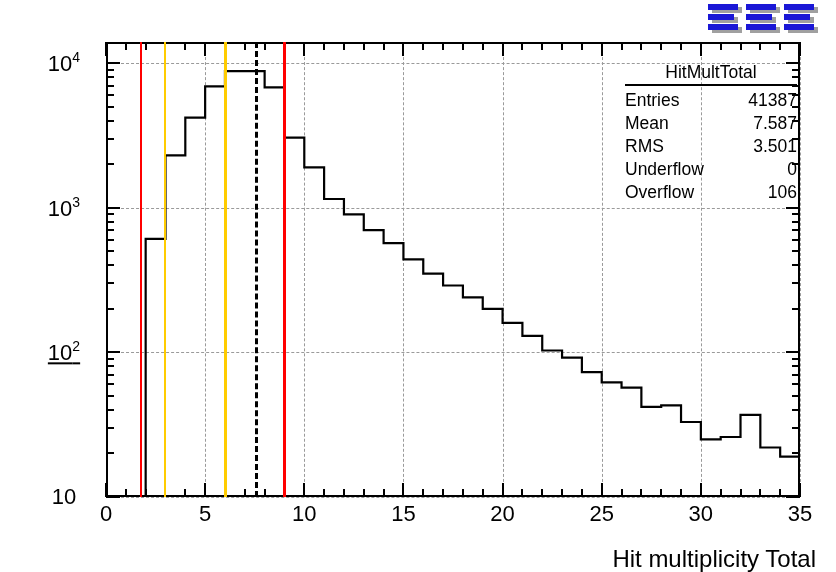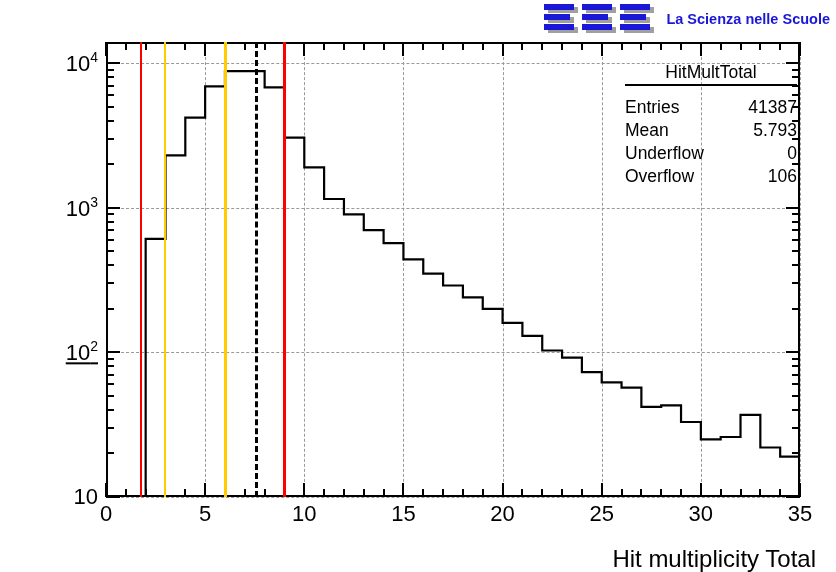--- a/index.html
+++ b/index.html
@@ -25,39 +25,39 @@
     border:2px solid #000; box-sizing:border-box; background:transparent;
   }
 
   
   .tick{position:absolute; background:#000;}
   .tick-x{width:2px;}
   .tick-y{height:2px;}
 
   
   .xlab{position:absolute; font-size:22px; color:#000; transform:translateX(-50%); top:501px;}
-  .ylab{position:absolute; font-size:22px; color:#000; text-align:right; transform:translateY(-50%);}
+  .ylab{position:absolute; font-size:22px; color:#000; text-align:center; transform:translateY(-50%);}
   .ylab sup{font-size:14px; vertical-align:super;}
   .axis-title-x{
     position:absolute; right:20px; top:545px;
     font-size:24px; color:#000; white-space:nowrap;
   }
 
   
   .vline{position:absolute; width:2px;}
   .vline.dashed{
     width:0; border-left:3px dashed #000; background:transparent;
   }
 
   
   .stats{
     position:absolute; box-sizing:border-box;
     background:transparent; color:#000; font-size:17.5px;
   }
-  .stats-title{text-align:center; border-bottom:2px solid #000; padding-bottom:1px; margin-bottom:10px;}
+  .stats-title{text-align:center; border-bottom:2px solid #000; padding-bottom:1px; margin-bottom:3px;}
   .stats-row{display:flex; justify-content:space-between; line-height:1.32; white-space:nowrap;}
   .stats-row .k{padding-right:14px;}
 
   svg{display:block;}
 </style>
 </head>
 <body>
 <div id="root">
 
 
@@ -82,21 +82,20 @@
         <rect x="40" y="2" width="30" height="6"></rect>
         <rect x="40" y="12" width="26" height="6"></rect>
         <rect x="40" y="22" width="30" height="6"></rect>
         <rect x="78" y="2" width="30" height="6"></rect>
         <rect x="78" y="12" width="26" height="6"></rect>
         <rect x="78" y="22" width="30" height="6"></rect>
       </g>
     </svg>
   </div>
   <div class="eee-text">
-    <span>La Scienza nelle Scuole</span>
   </div>
 </div>
 
 <div id="plot-layer">
       <div style="position: absolute; left: 106px; top: 497px; width: 694px; height: 0px; border-top: 1px dashed rgb(154, 154, 154);"></div>
       <div style="position: absolute; left: 106px; top: 352.378px; width: 694px; height: 0px; border-top: 1px dashed rgb(154, 154, 154);"></div>
       <div style="position: absolute; left: 106px; top: 207.756px; width: 694px; height: 0px; border-top: 1px dashed rgb(154, 154, 154);"></div>
       <div style="position: absolute; left: 106px; top: 63.1334px; width: 694px; height: 0px; border-top: 1px dashed rgb(154, 154, 154);"></div>
       <div style="position: absolute; left: 205.143px; top: 42px; height: 455px; width: 0px; border-left: 1px dashed rgb(154, 154, 154);"></div>
       <div style="position: absolute; left: 304.286px; top: 42px; height: 455px; width: 0px; border-left: 1px dashed rgb(154, 154, 154);"></div>
@@ -258,21 +257,25 @@
 
 <div class="stats" id="stats-box" style="left: 625px; top: 62px; width: 172px;">
   <div class="stats-title">HitMultTotal</div>
   <div id="stats-rows">
         <div class="stats-row">
           <span class="k">Entries</span>
           <span class="v">41387</span>
         </div>
         <div class="stats-row">
           <span class="k">Mean</span>
-          <span class="v">5.793</span>
+          <span class="v">7.587</span>
+        </div>
+        <div class="stats-row">
+          <span class="k">RMS</span>
+          <span class="v">3.501</span>
         </div>
         <div class="stats-row">
           <span class="k">Underflow</span>
           <span class="v">0</span>
         </div>
         <div class="stats-row">
           <span class="k">Overflow</span>
           <span class="v">106</span>
         </div>
       </div>

